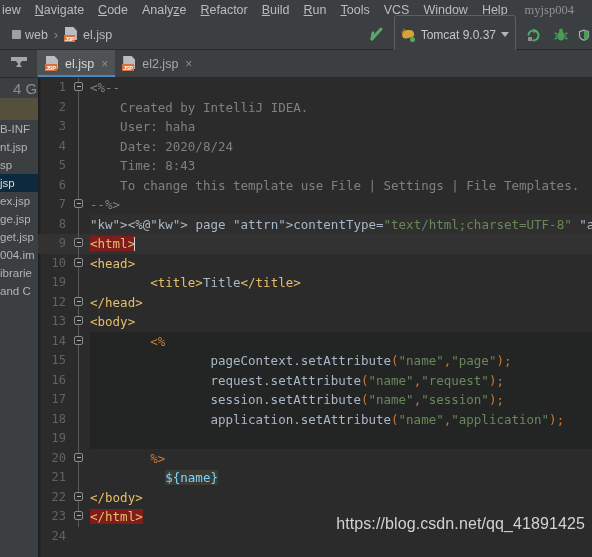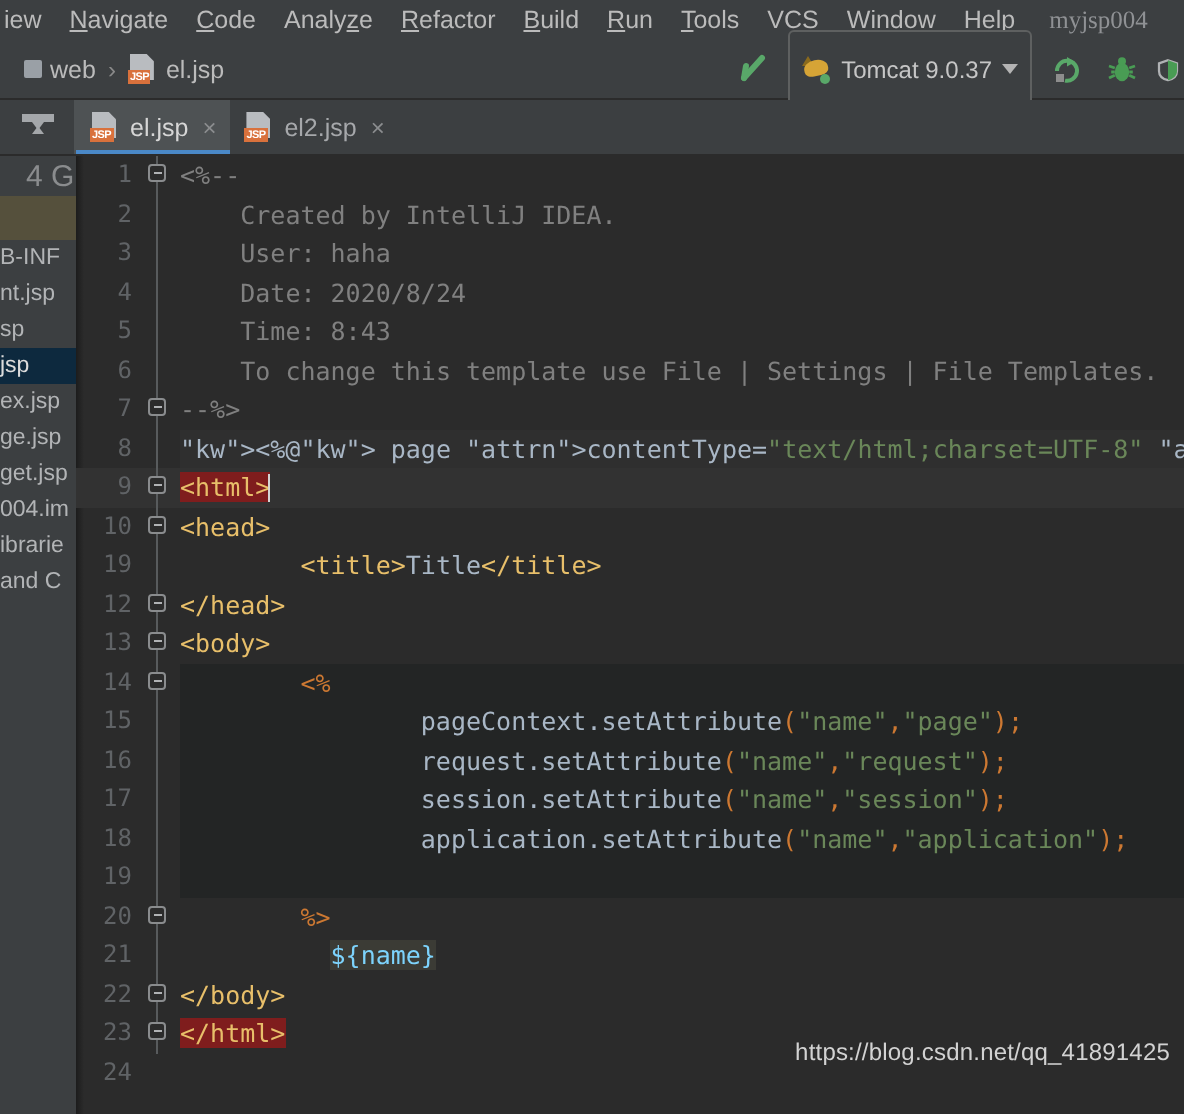--- a/index.html
+++ b/index.html
@@ -215,21 +215,21 @@
     background: #2f2f2f;
   }
 
   .caret {
     display: inline-block; width: 1px; height: 14px;
     background: #d4d4d4; vertical-align: -3px; margin-left: -1px;
   }
 
   .watermark {
     position: absolute; right: 7px; bottom: 24px;
-    font-size: 12px; color: #d2d2d2;
+    font-size: 16px; color: #d2d2d2;
     font-family: "Liberation Sans", sans-serif;
     letter-spacing: 0.1px;
   }
 
   .edge-shadow {
     position: absolute; left: 0; top: 0; bottom: 0; width: 4px;
     background: linear-gradient(to right, rgba(0,0,0,0.35), rgba(0,0,0,0));
     pointer-events: none;
   }
 </style>

